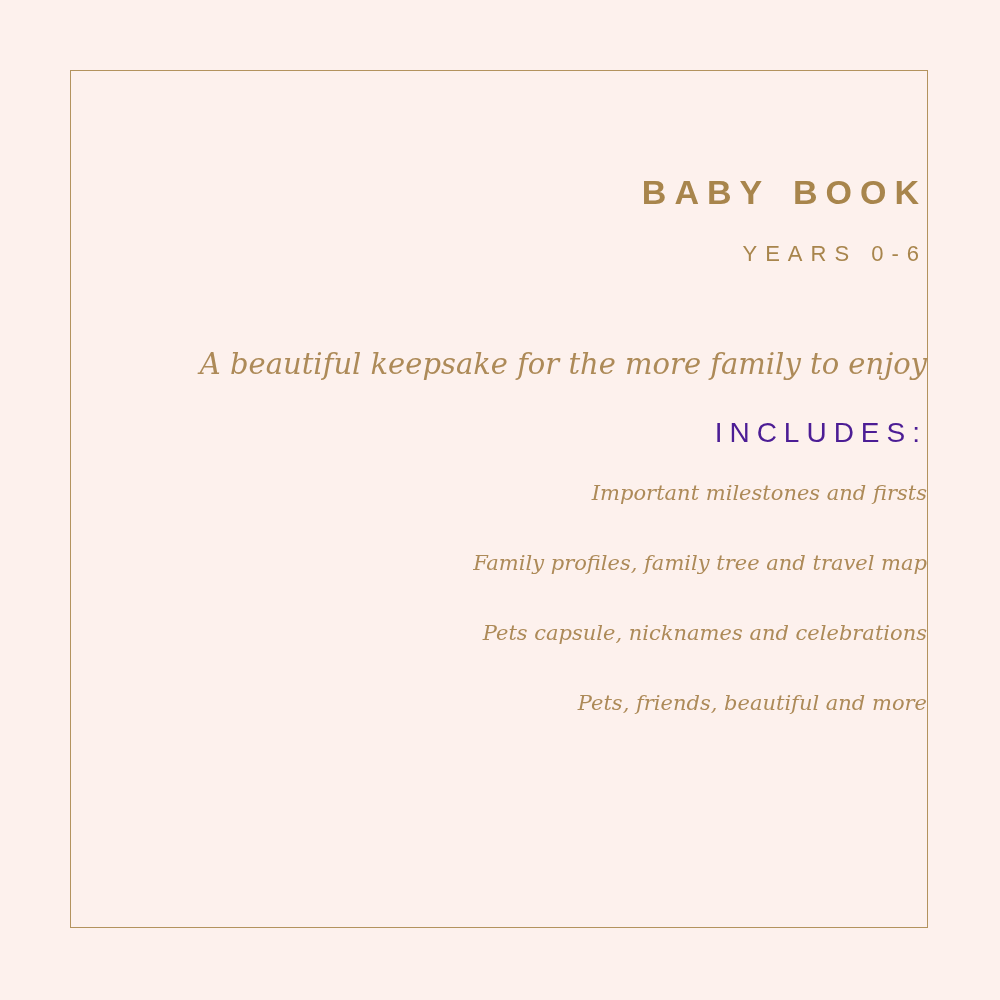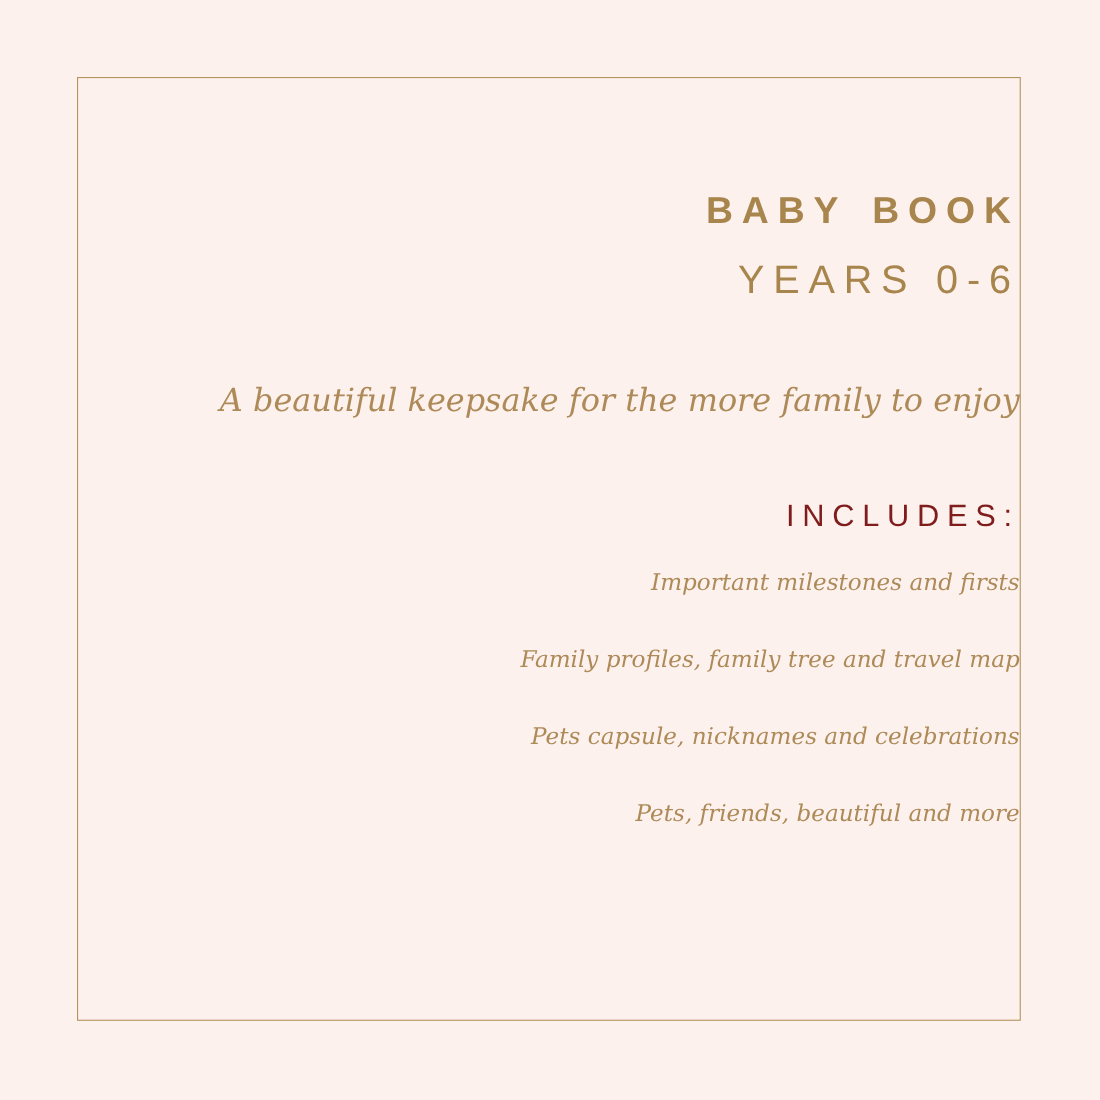--- a/index.html
+++ b/index.html
@@ -29,42 +29,42 @@
     font-size: 34px;
     line-height: 34px;
     font-weight: 700;
     letter-spacing: 8px;
     word-spacing: 6px;
     color: #a8854c;
     font-family: "Liberation Sans", sans-serif;
   }
   .years {
     margin: 28px 0 0 0;
-    font-size: 36px;
+    font-size: 22px;
     line-height: 34px;
     font-weight: 400;
     letter-spacing: 8px;
     color: #a8854c;
     font-family: "Liberation Sans", sans-serif;
   }
   .tagline {
     margin: 78px 0 0 0;
     font-size: 29px;
     line-height: 30px;
     font-style: italic;
     color: #ad8a58;
     font-family: "DejaVu Serif", "Liberation Serif", serif;
   }
   .includes-heading {
-    margin: 75px 0 0 0;
+    margin: 39px 0 0 0;
     font-size: 28px;
     line-height: 30px;
     font-weight: 400;
     letter-spacing: 7px;
-    color: #7f1d1d;
+    color: #4c1d95;
     font-family: "Liberation Sans", sans-serif;
   }
   .includes-list {
     margin: 30px 0 0 0;
     padding: 0;
     list-style: none;
   }
   .includes-item {
     margin: 0 0 40px 0;
     font-size: 21px;

